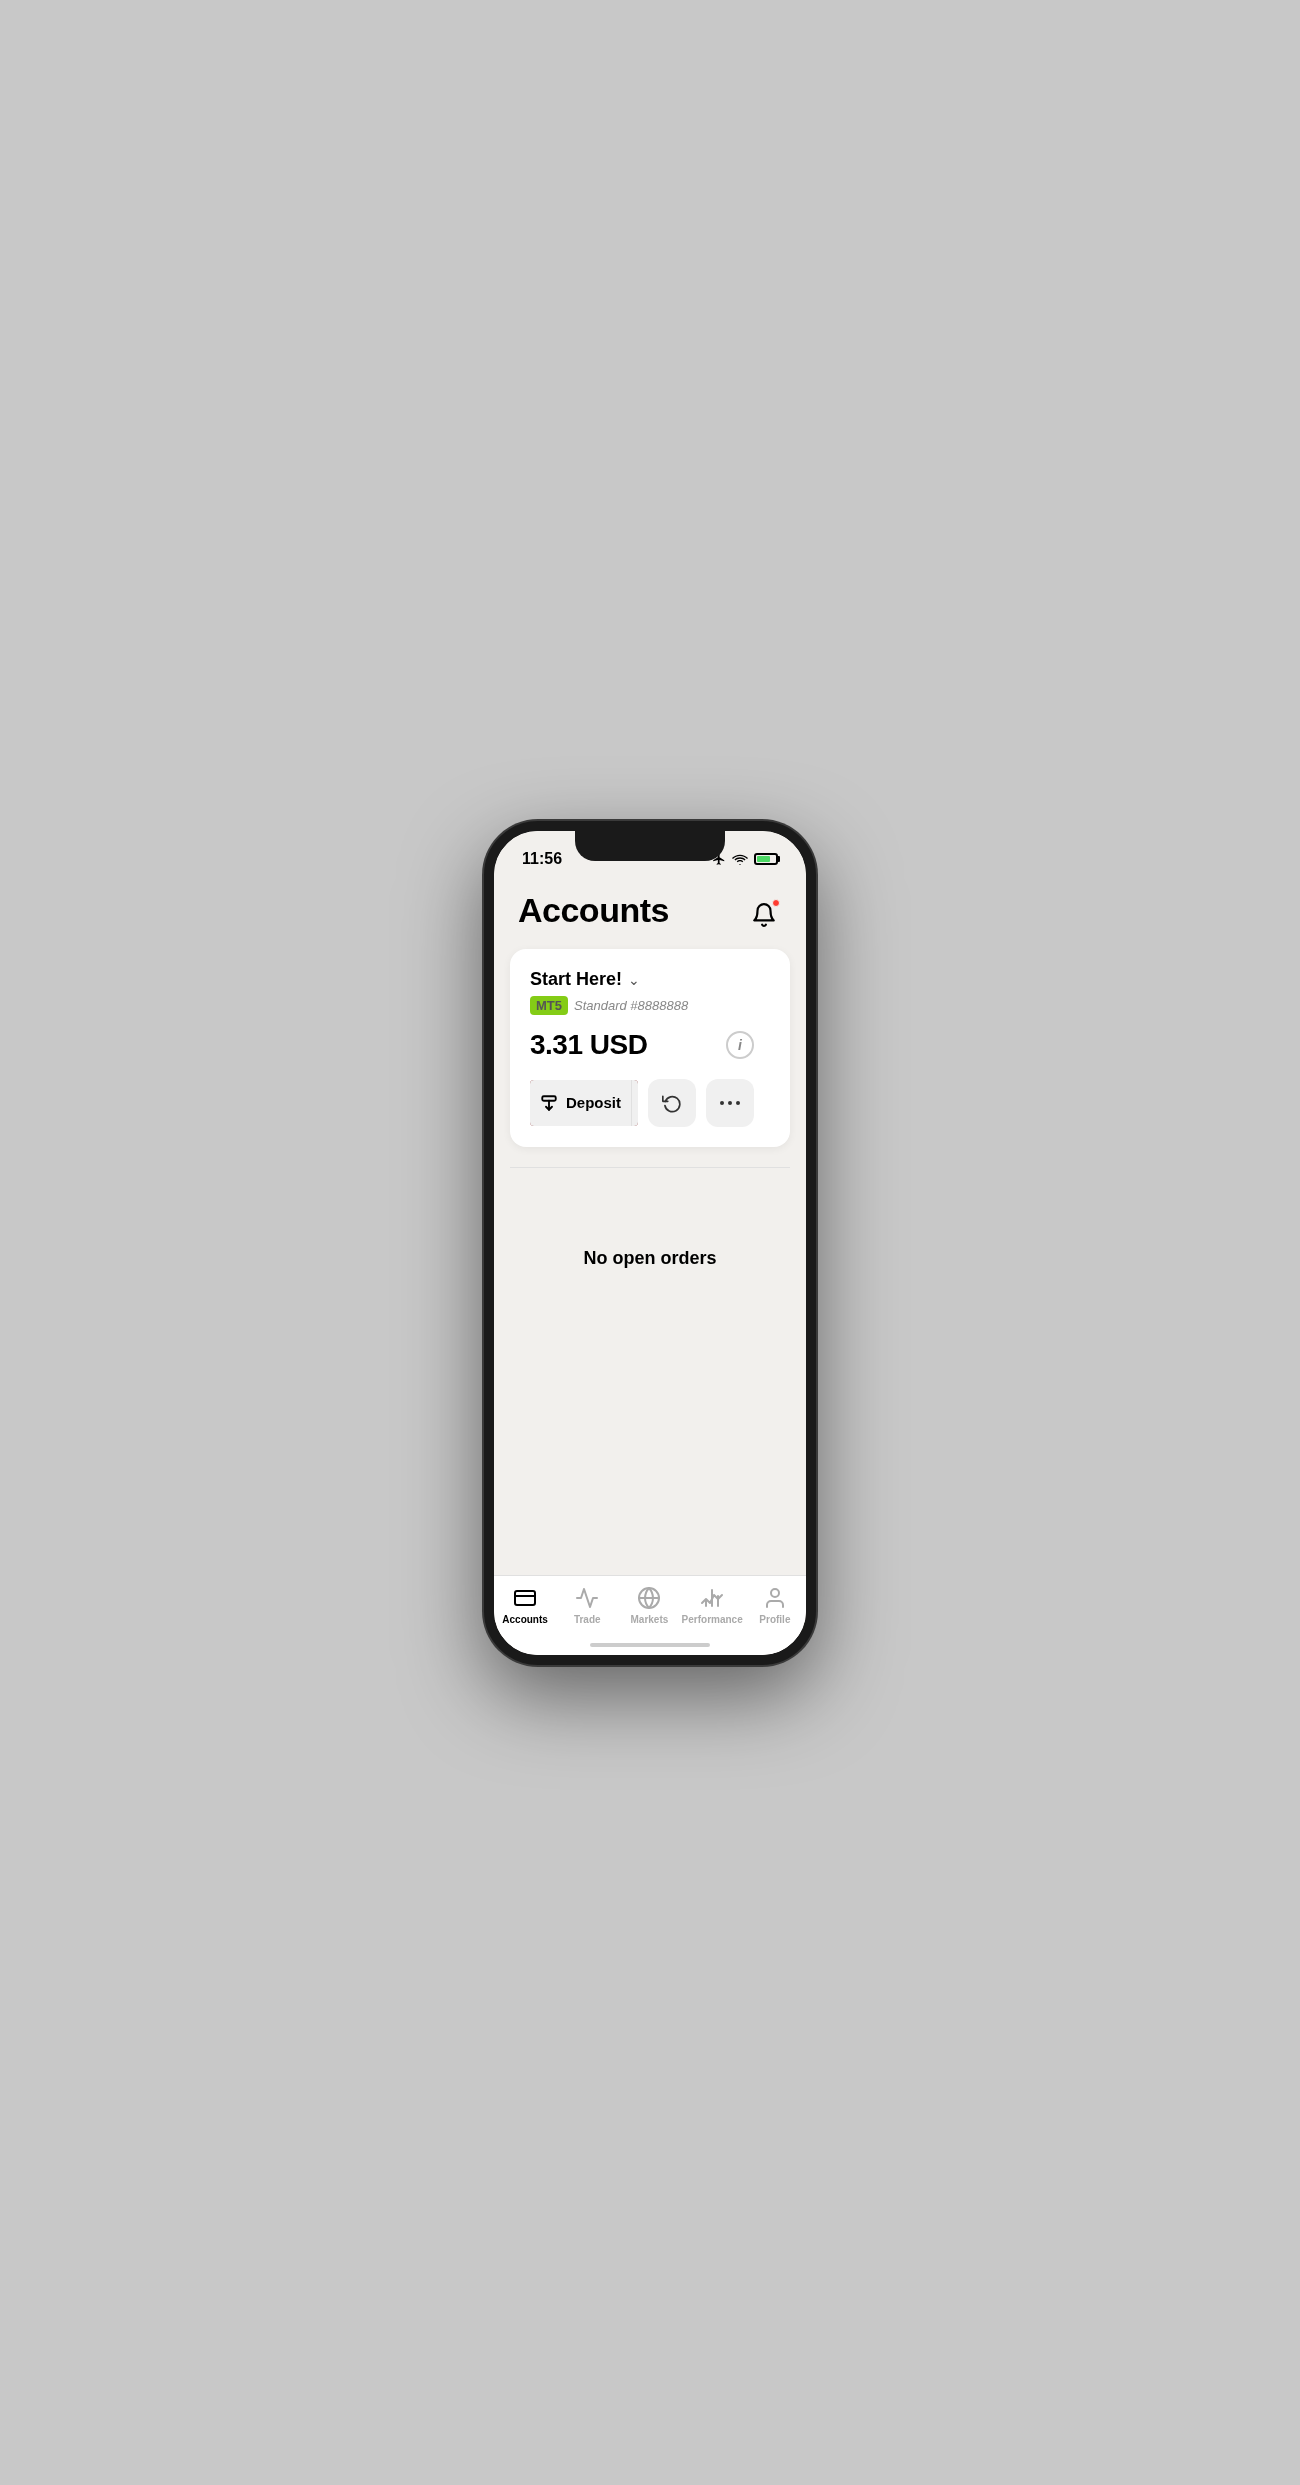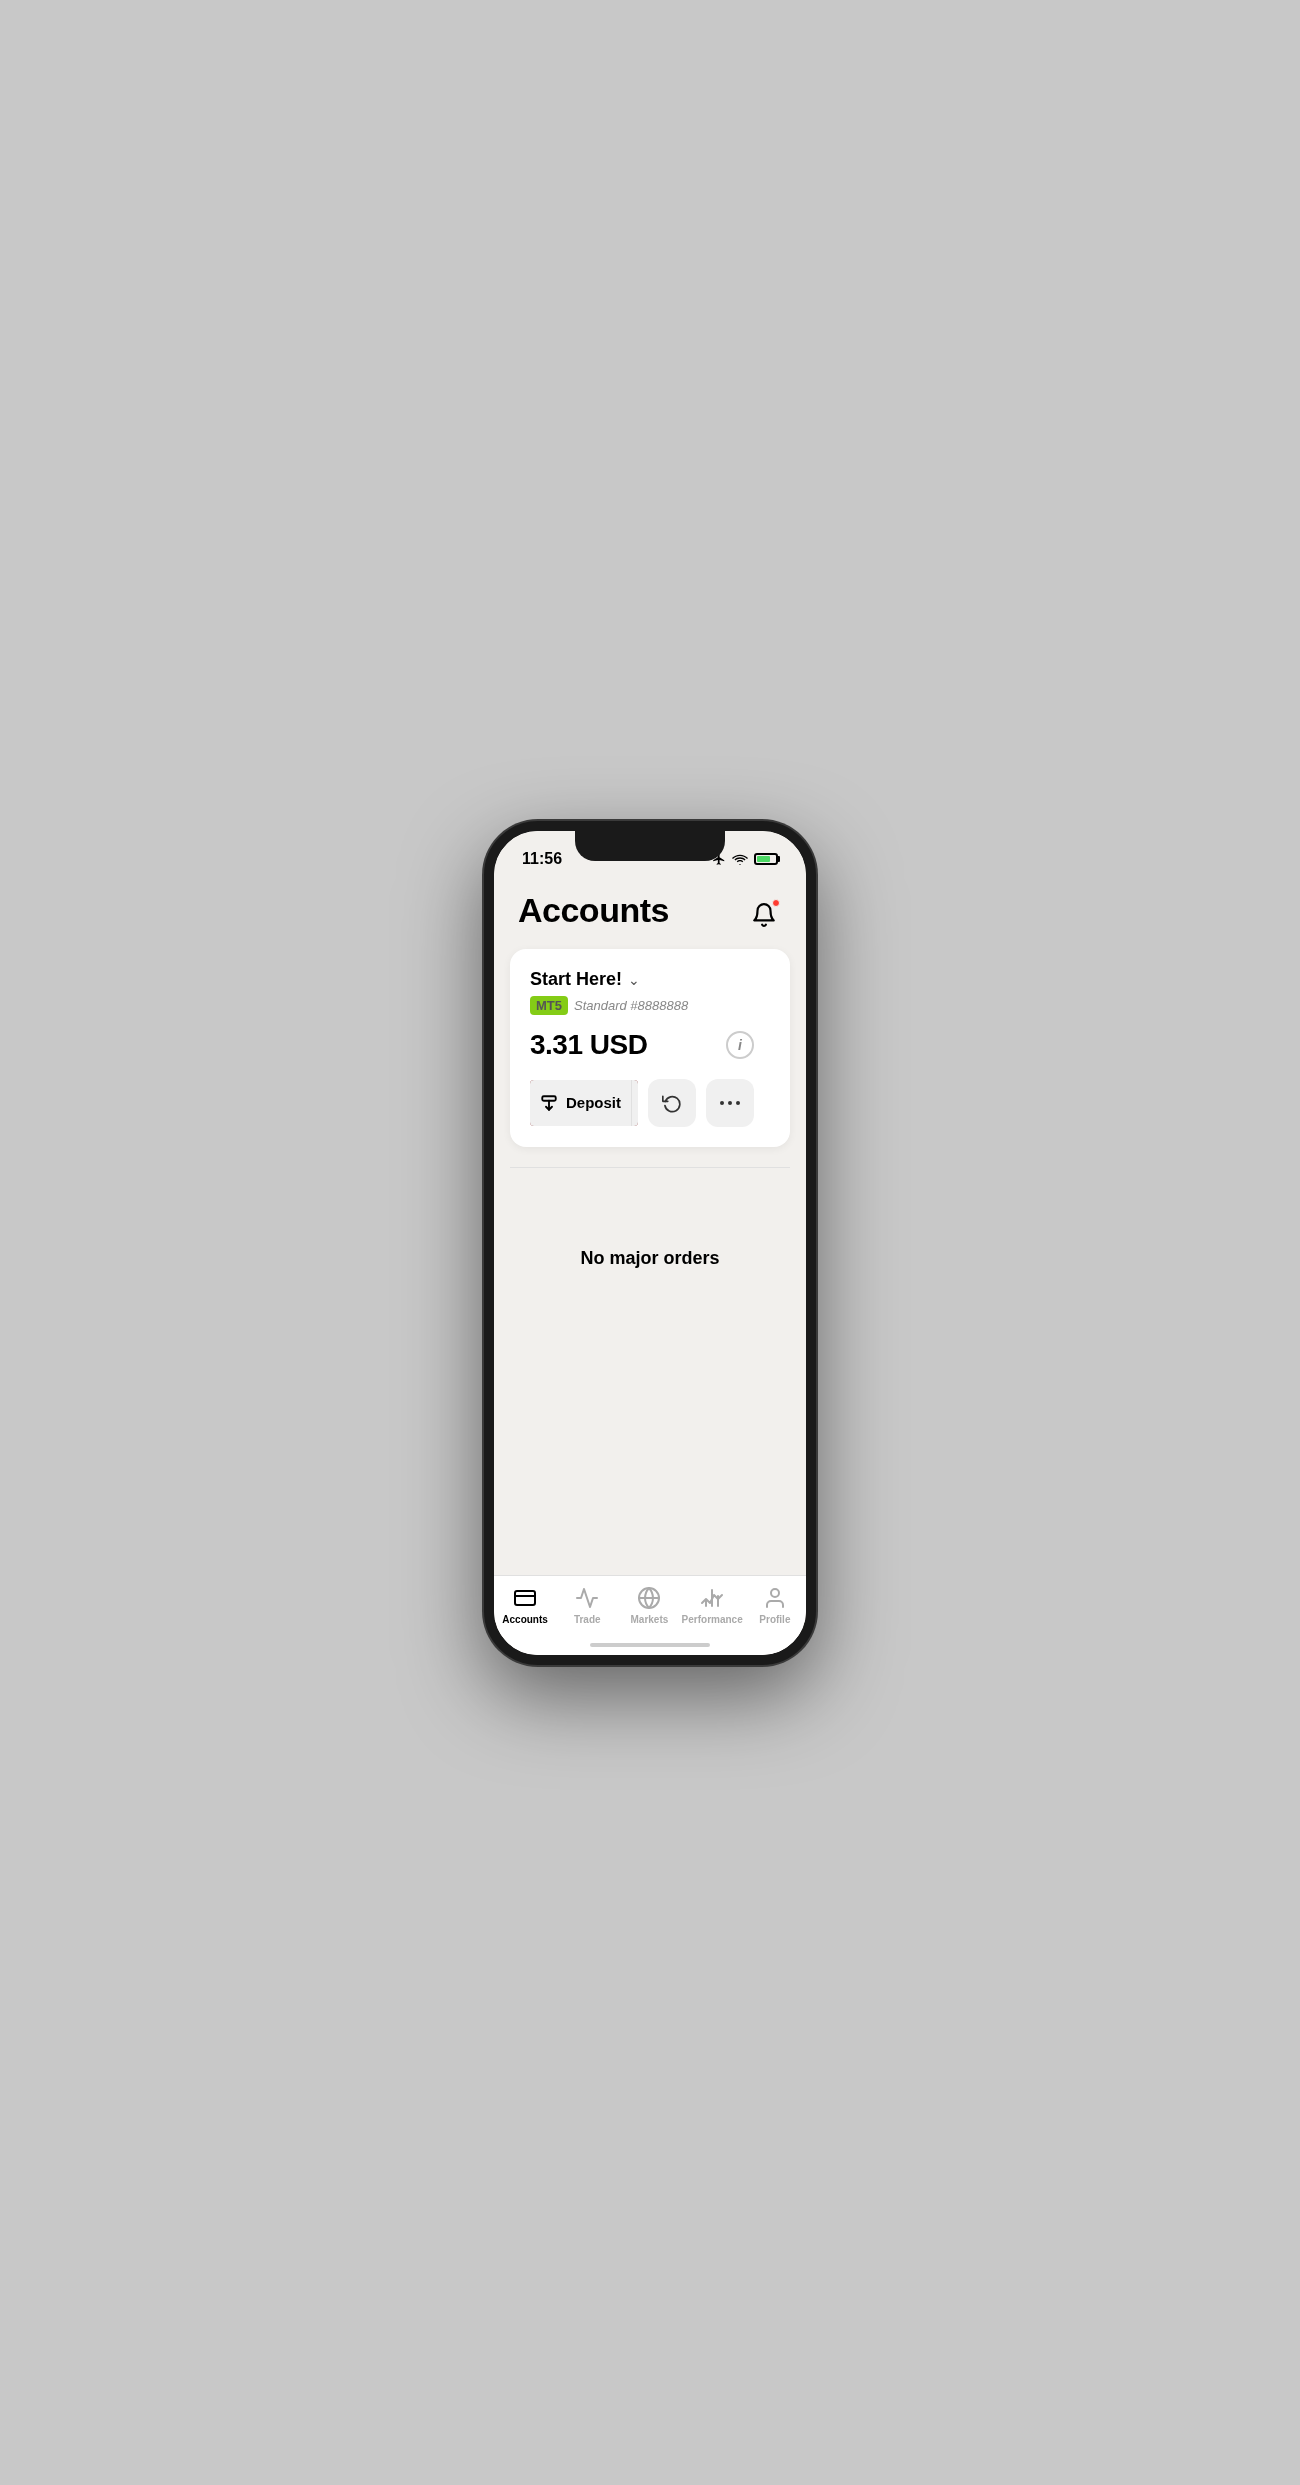--- a/index.html
+++ b/index.html
@@ -507,21 +507,21 @@
               <circle cx="10" cy="2" r="2" fill="#333"></circle>
               <circle cx="18" cy="2" r="2" fill="#333"></circle>
             </svg>
           </button>
         </div>
       </div>
 
       <div class="divider"></div>
 
       <div class="empty-state">
-        <p class="empty-title">No major orders</p>
+        <p class="empty-title">No open orders</p>
       </div>
 
     </div>
 
     <div class="bottom-nav">
 
       <div class="nav-item">
         <div class="nav-icon">
           <svg viewBox="0 0 24 24" fill="none" stroke="#000" stroke-width="2" stroke-linecap="round" stroke-linejoin="round">
             <rect x="2" y="5" width="20" height="14" rx="2"></rect>

